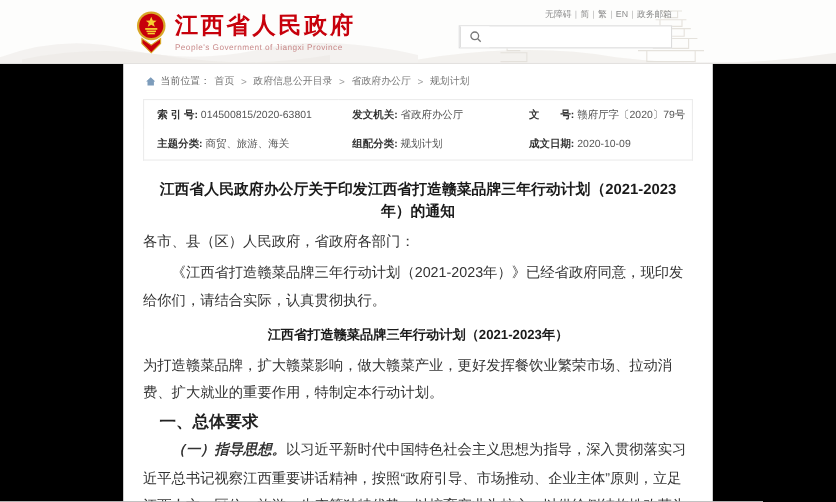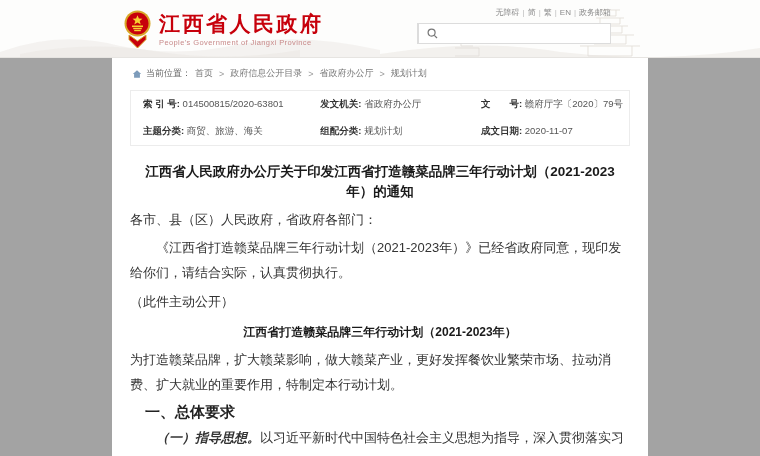--- a/index.html
+++ b/index.html
@@ -1,18 +1,18 @@
 <!DOCTYPE html>
 <html><head>
 <meta charset="utf-8">
 <style>
   * { margin:0; padding:0; box-sizing:border-box; }
   html,body { width:760px; height:456px; }
   body { font-family:"Liberation Sans","DejaVu Sans",sans-serif; background:#f5f5f5; }
-  .page { position:relative; width:760px; height:456px; overflow:hidden; background:#a3a3a3; }
+  .page { position:relative; width:760px; height:456px; overflow:hidden; background:#000000; }
 
   
   .site-header { position:relative; height:58px; background:#fdfdfc; border-bottom:1px solid #e6e4e1; overflow:hidden; }
   .header-watermark { position:absolute; left:0; top:0; width:760px; height:58px; pointer-events:none; }
   .logo-area { position:absolute; left:124px; top:9px; display:flex; align-items:center; gap:8px; cursor:pointer; }
   .logo-text .site-name { color:#c7000b; font-size:21px; font-weight:bold; letter-spacing:2.5px; line-height:1.15; }
   .logo-text .site-name-en { color:#c98b8b; font-size:7.5px; letter-spacing:0.4px; margin-top:2px; }
   .header-right { position:absolute; left:385px; top:7px; width:194px;margin-left:32px; }
   .top-links { text-align:right; font-size:8px; color:#8a8a8a; margin-bottom:5px; white-space:nowrap; }
   .top-links .tlink { cursor:pointer; }
@@ -108,30 +108,29 @@
     <table class="doc-info">
       <tbody>
           <tr>
         <td class="c1"><span class="lbl">索 引 号:</span> <span>014500815/2020-63801</span></td>
         <td class="c2"><span class="lbl">发文机关:</span> <span>省政府办公厅</span></td>
         <td class="c3"><span class="lbl">文　　号:</span> <span>赣府厅字〔2020〕79号</span></td>
       </tr>
       <tr>
         <td class="c1"><span class="lbl">主题分类:</span> <span>商贸、旅游、海关</span></td>
         <td class="c2"><span class="lbl">组配分类:</span> <span>规划计划</span></td>
-        <td class="c3"><span class="lbl">成文日期:</span> <span>2020-11-07</span></td>
+        <td class="c3"><span class="lbl">成文日期:</span> <span>2020-10-09</span></td>
       </tr>
     </tbody>
       </table>
 
     <div class="article-title">江西省人民政府办公厅关于印发江西省打造赣菜品牌三年行动计划（2021-2023年）的通知</div>
 
     <p class="para">各市、县（区）人民政府，省政府各部门：</p>
     <p class="para indent">《江西省打造赣菜品牌三年行动计划（2021-2023年）》已经省政府同意，现印发给你们，请结合实际，认真贯彻执行。</p>
-    <p class="para">（此件主动公开）</p>
 
     <div class="doc-subtitle">江西省打造赣菜品牌三年行动计划（2021-2023年）</div>
     <p class="para">为打造赣菜品牌，扩大赣菜影响，做大赣菜产业，更好发挥餐饮业繁荣市场、拉动消费、扩大就业的重要作用，特制定本行动计划。</p>
 
     <div class="section-h">一、总体要求</div>
     <p class="para indent"><span class="kaiti bold">（一）指导思想。</span><span>以习近平新时代中国特色社会主义思想为指导，深入贯彻落实习近平总书记视察江西重要讲话精神，按照“政府引导、市场推动、企业主体”原则，立足江西人文、区位、旅游、生态等独特优势，以培育产业为核心，以供给侧结构性改革为动力，大力实施赣菜品牌打造工程，弘扬赣菜文化，挖掘赣菜价值，建设美食强省，为促进消费升级助推江西经济高质量发展贡献力量。</span></p>
 
   </div>
 </div>
 

